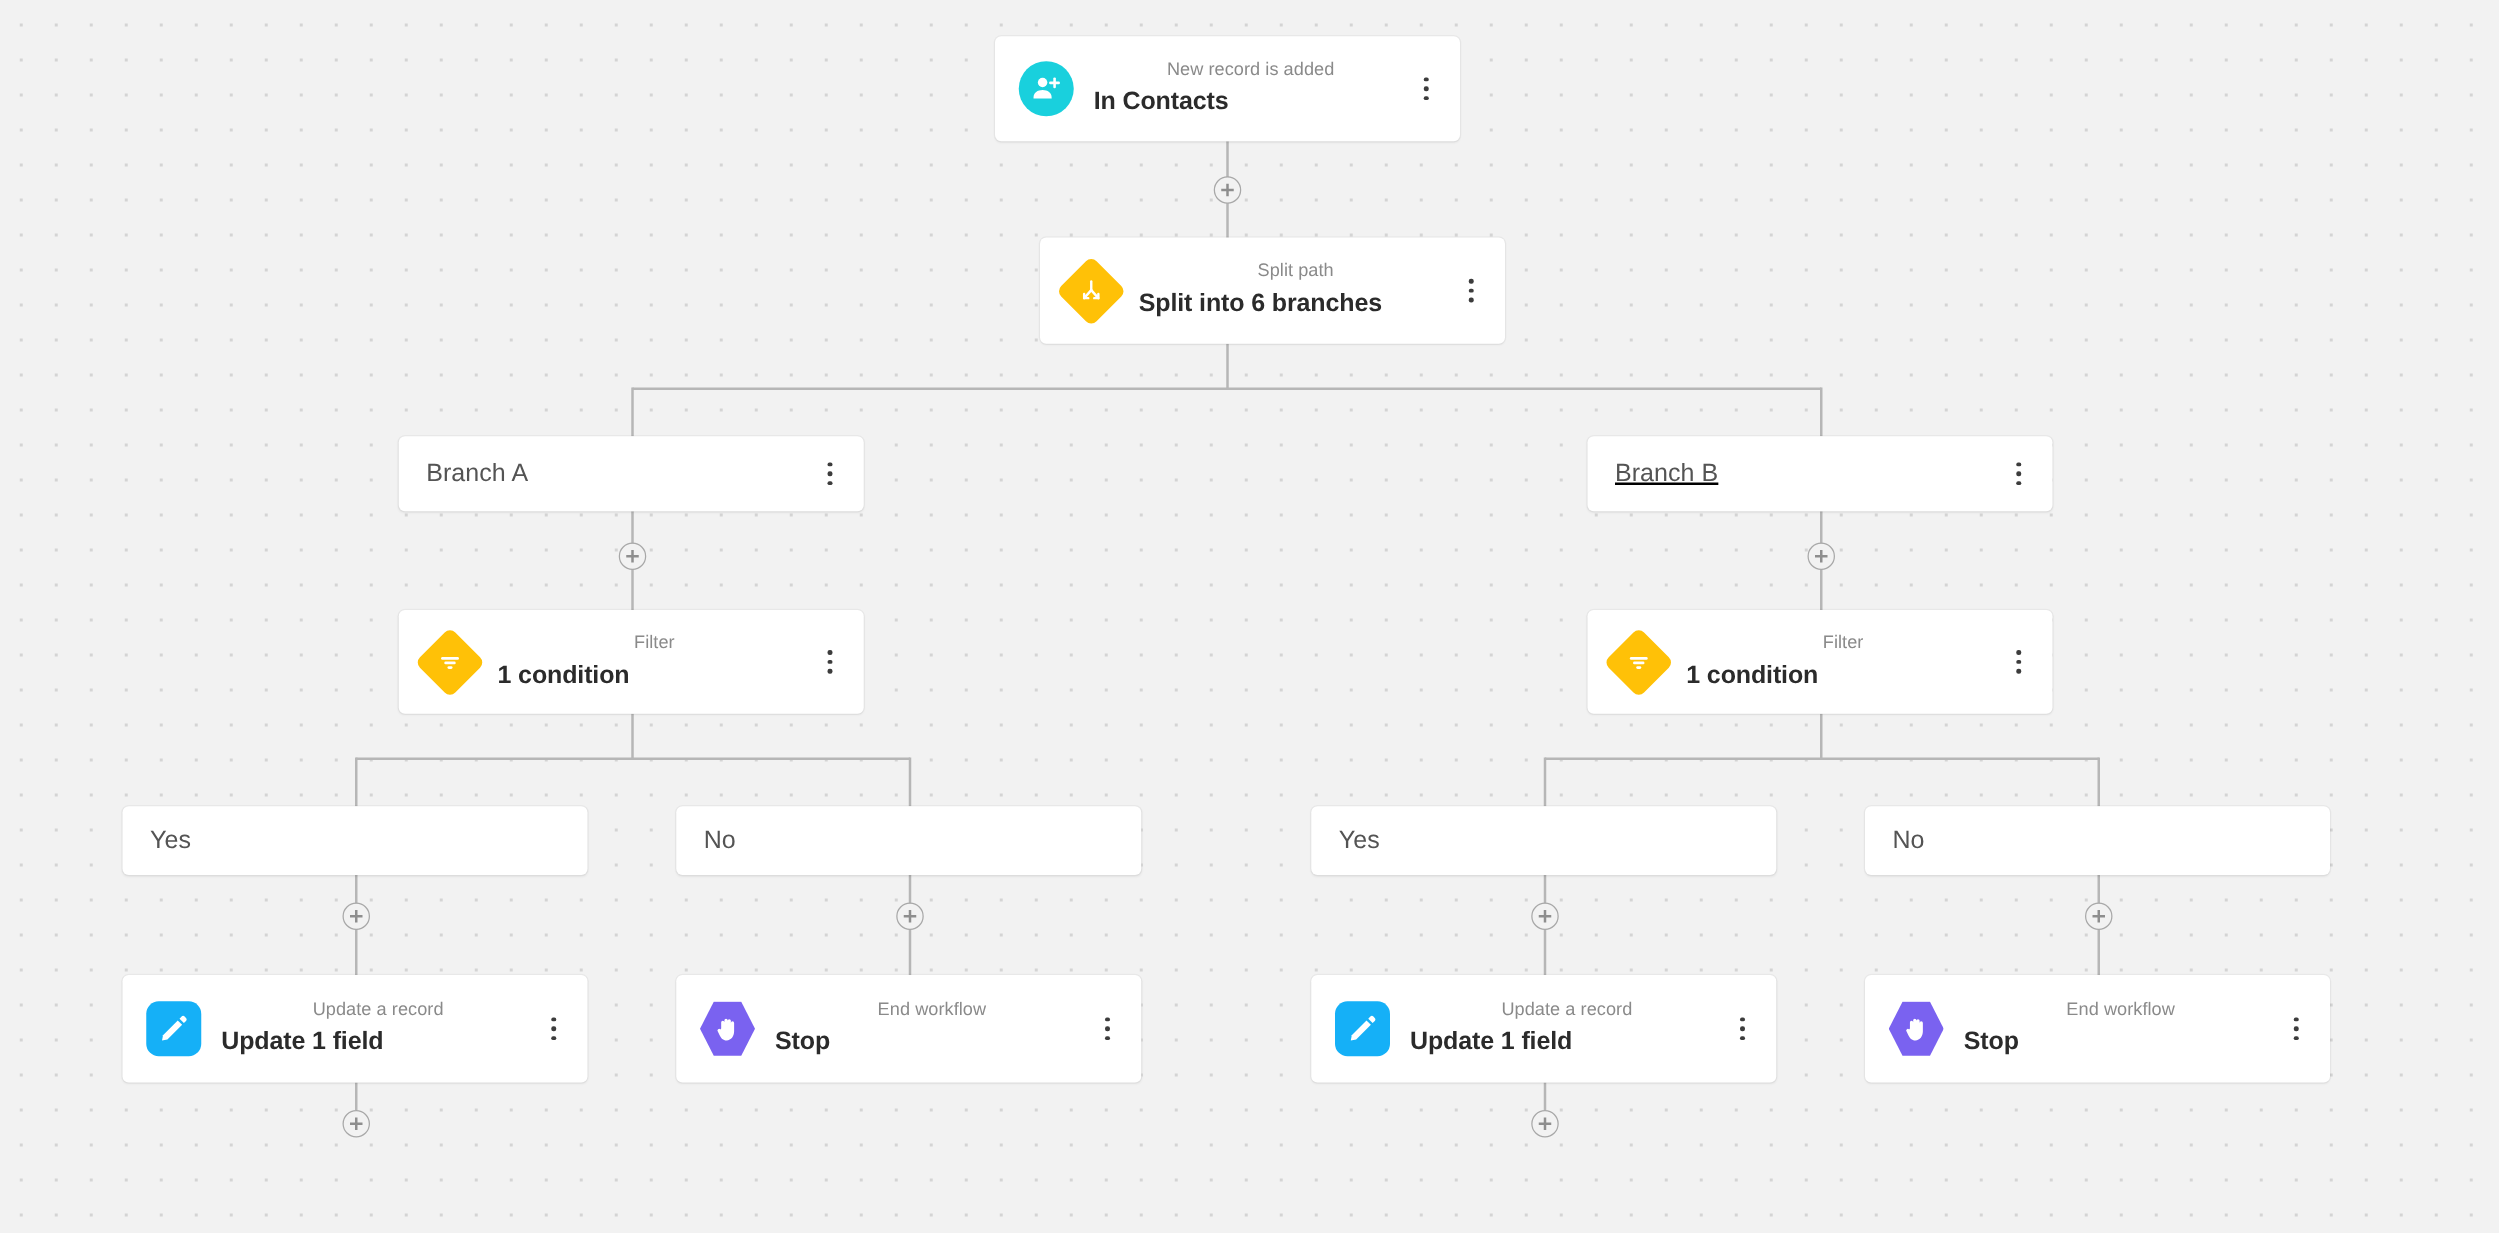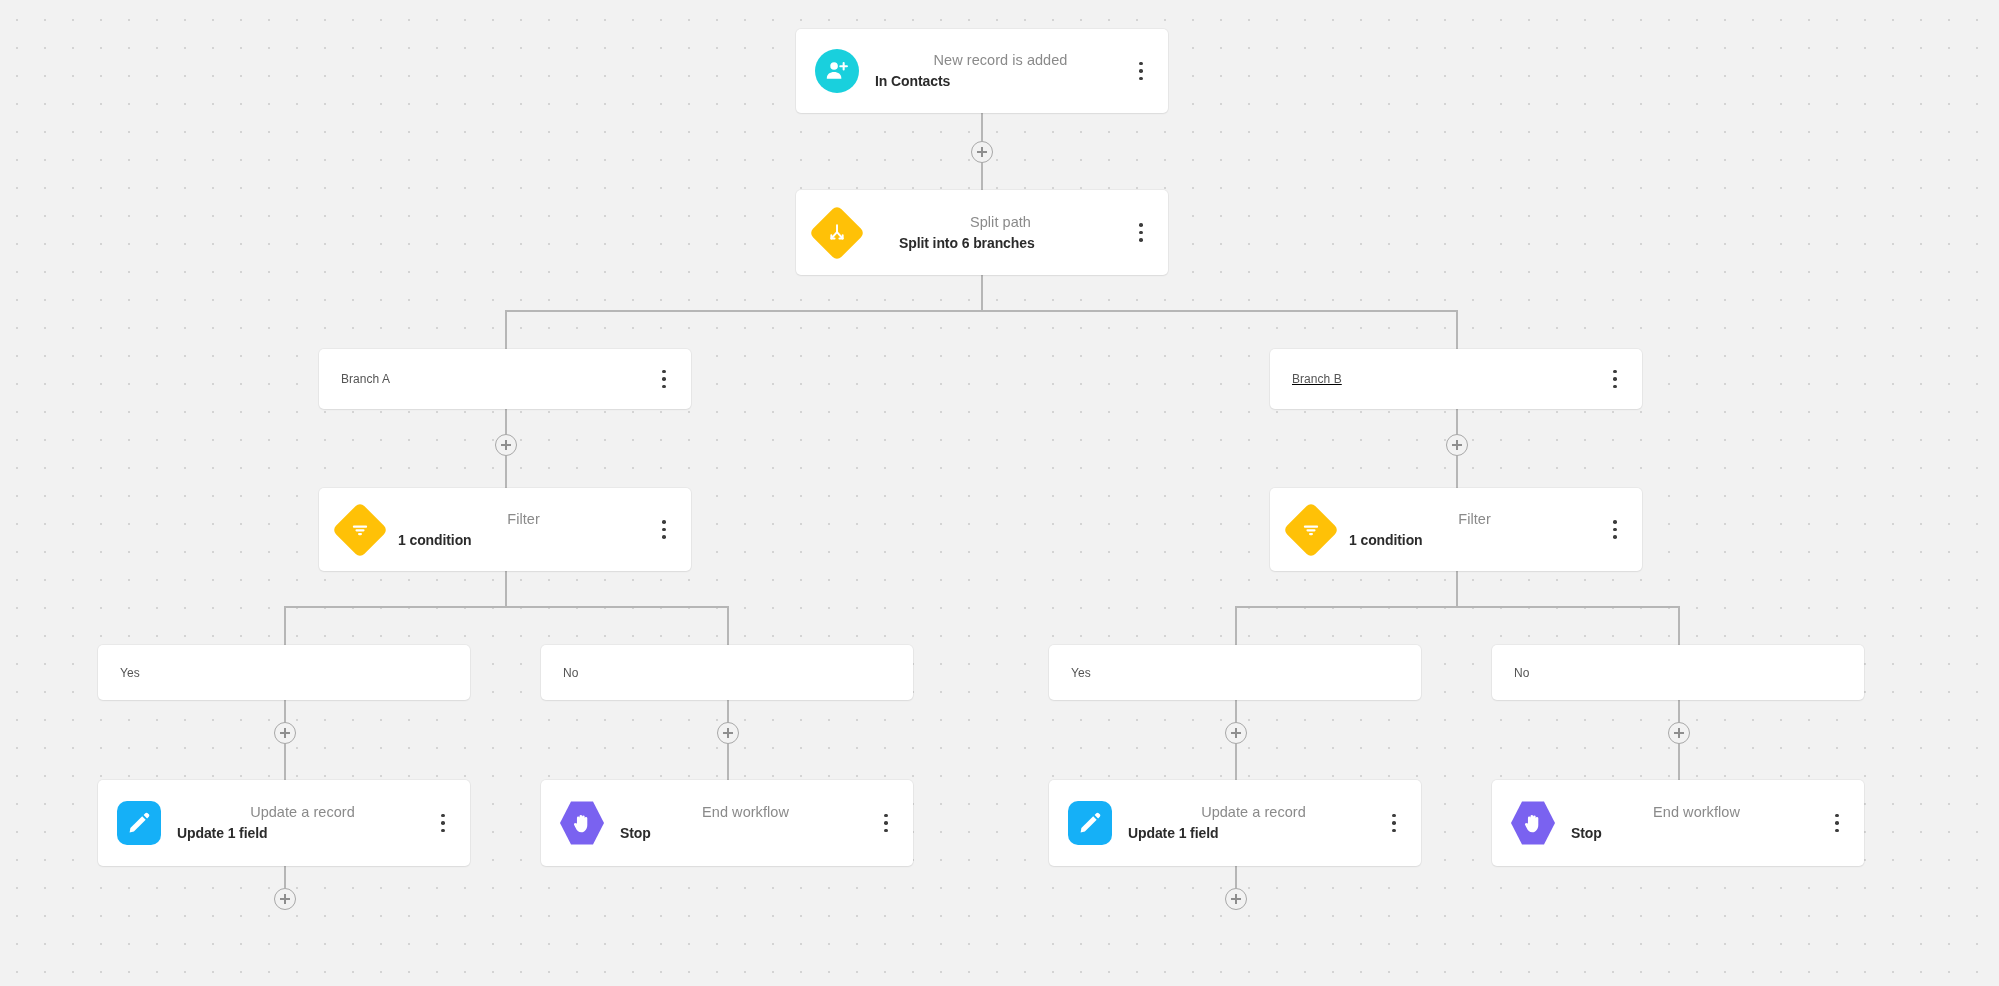--- a/index.html
+++ b/index.html
@@ -95,31 +95,31 @@
   }
   .card-subtitle {
     font-size: 14.5px;
     color: #8a8a8a;
     line-height: 1.45;
     letter-spacing: 0.05px;
     white-space: nowrap;
     text-align: center;
   }
   .card-title {
-    font-size: 14px;
+    font-size: 20px;
     color: #2b2b2b;
     font-weight: bold;
     line-height: 1.45;
     letter-spacing: -0.1px;
     white-space: nowrap;
   }
 
   
   .card-label {
-    font-size: 12px;
+    font-size: 20px;
     color: #545454;
     margin-left: 22px;
     letter-spacing: 0.05px;
     white-space: nowrap;
   }
 
   
   .kebab {
     flex: 0 0 auto;
     width: 30px;
@@ -218,21 +218,21 @@
     </div>
     <div class="kebab">
         <i></i>
         <i></i>
         <i></i>
       </div>
   </div>
 
   <div class="plus-btn" style="left:971px; top:141px;"></div>
 
-  <div class="card" style="left:796px; top:190px; width:372px; height:85px;gap:24px;">
+  <div class="card" style="left:832px; top:190px; width:372px; height:85px;">
     <div class="card-icon">
       <div class="ico-diamond" style="background:#ffc107;">
         <svg width="22" height="22" viewBox="0 0 24 24" fill="none" stroke="#ffffff" stroke-width="2.1" stroke-linecap="round" stroke-linejoin="round">
           <path d="M12 3.5 L12 11"></path>
           <path d="M12 11 L5.8 18"></path>
           <path d="M12 11 L18.2 18"></path>
           <path d="M5.8 18 L5.8 14.3 M5.8 18 L9.4 18"></path>
           <path d="M18.2 18 L18.2 14.3 M18.2 18 L14.6 18"></path>
         </svg>
       </div>

